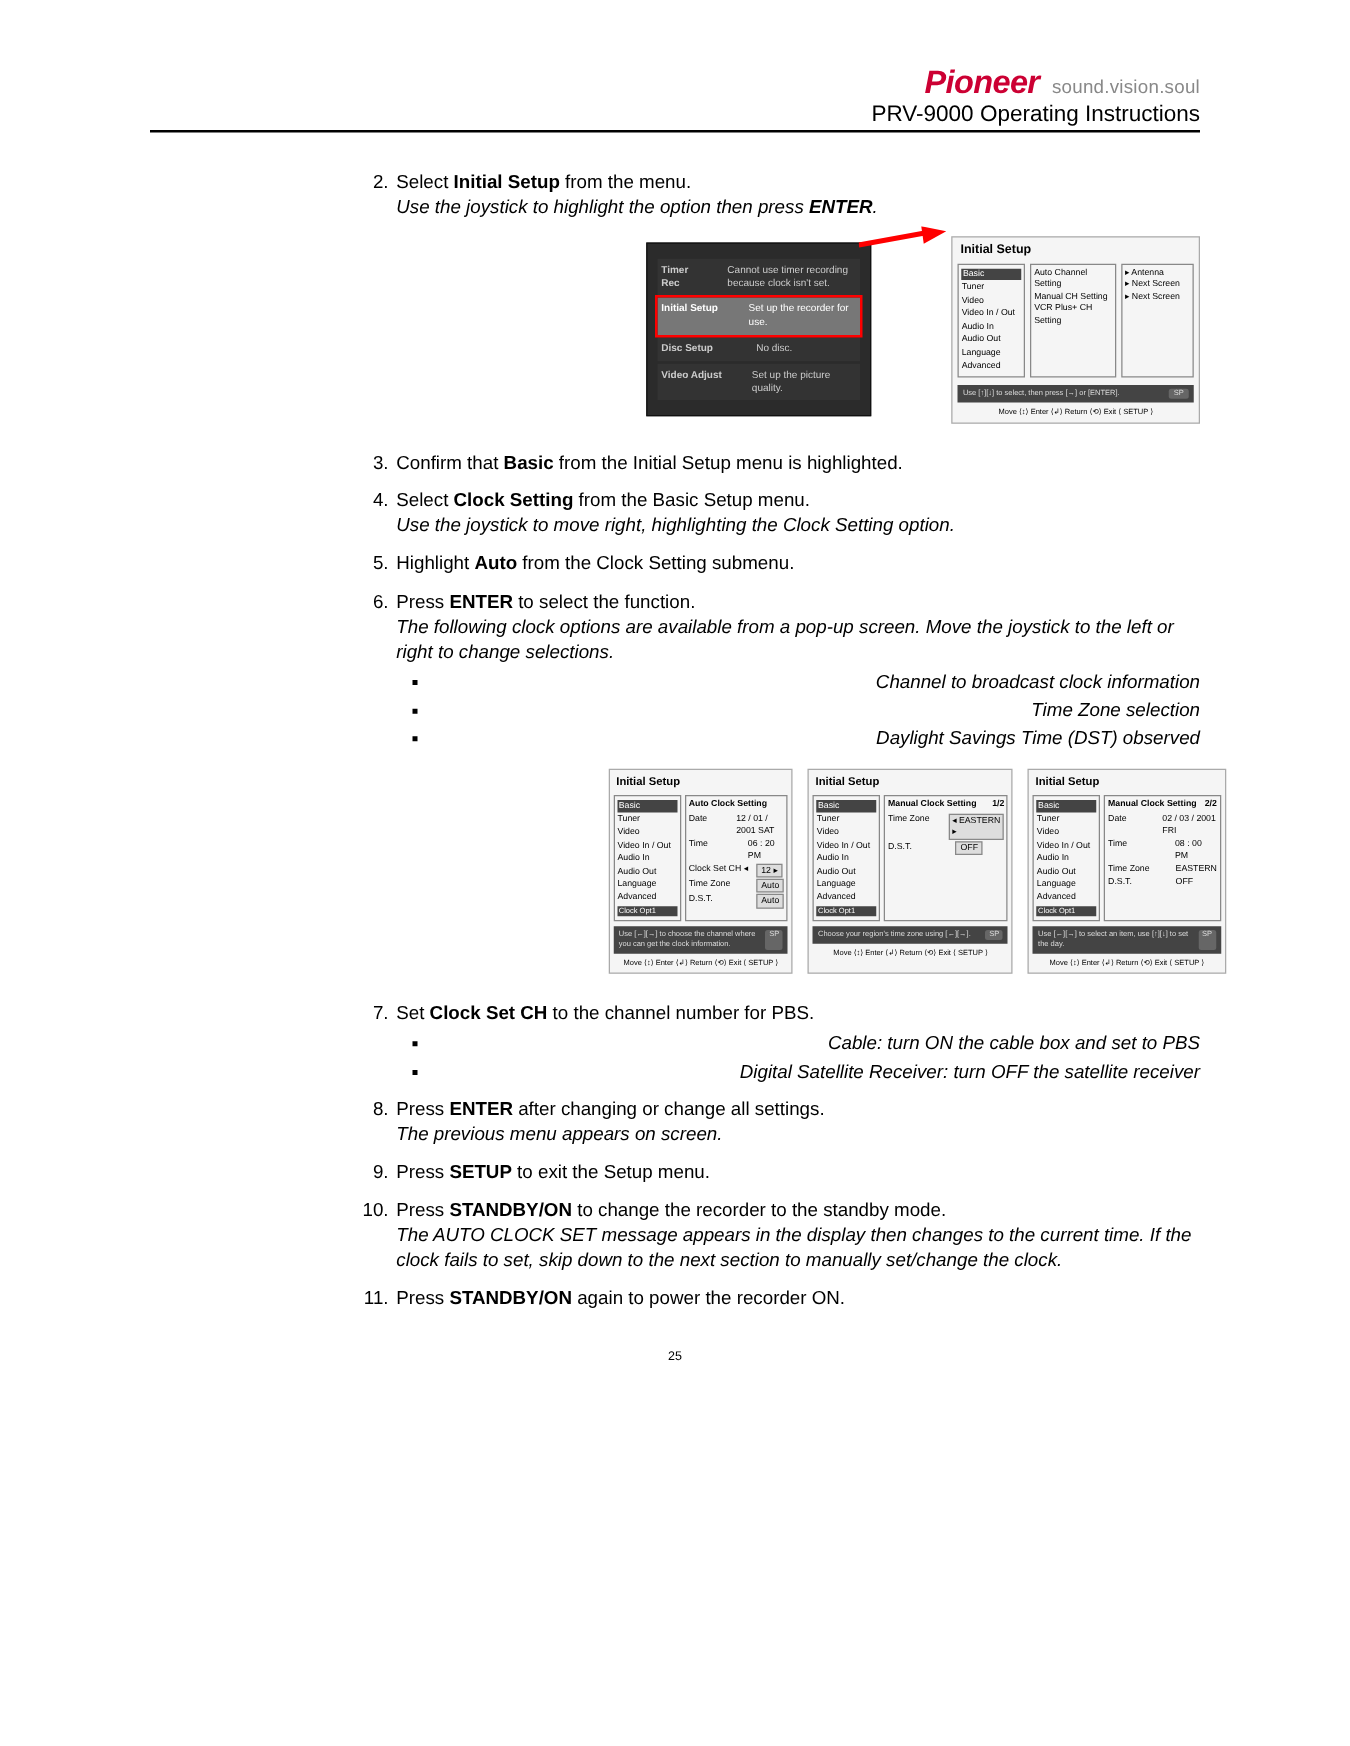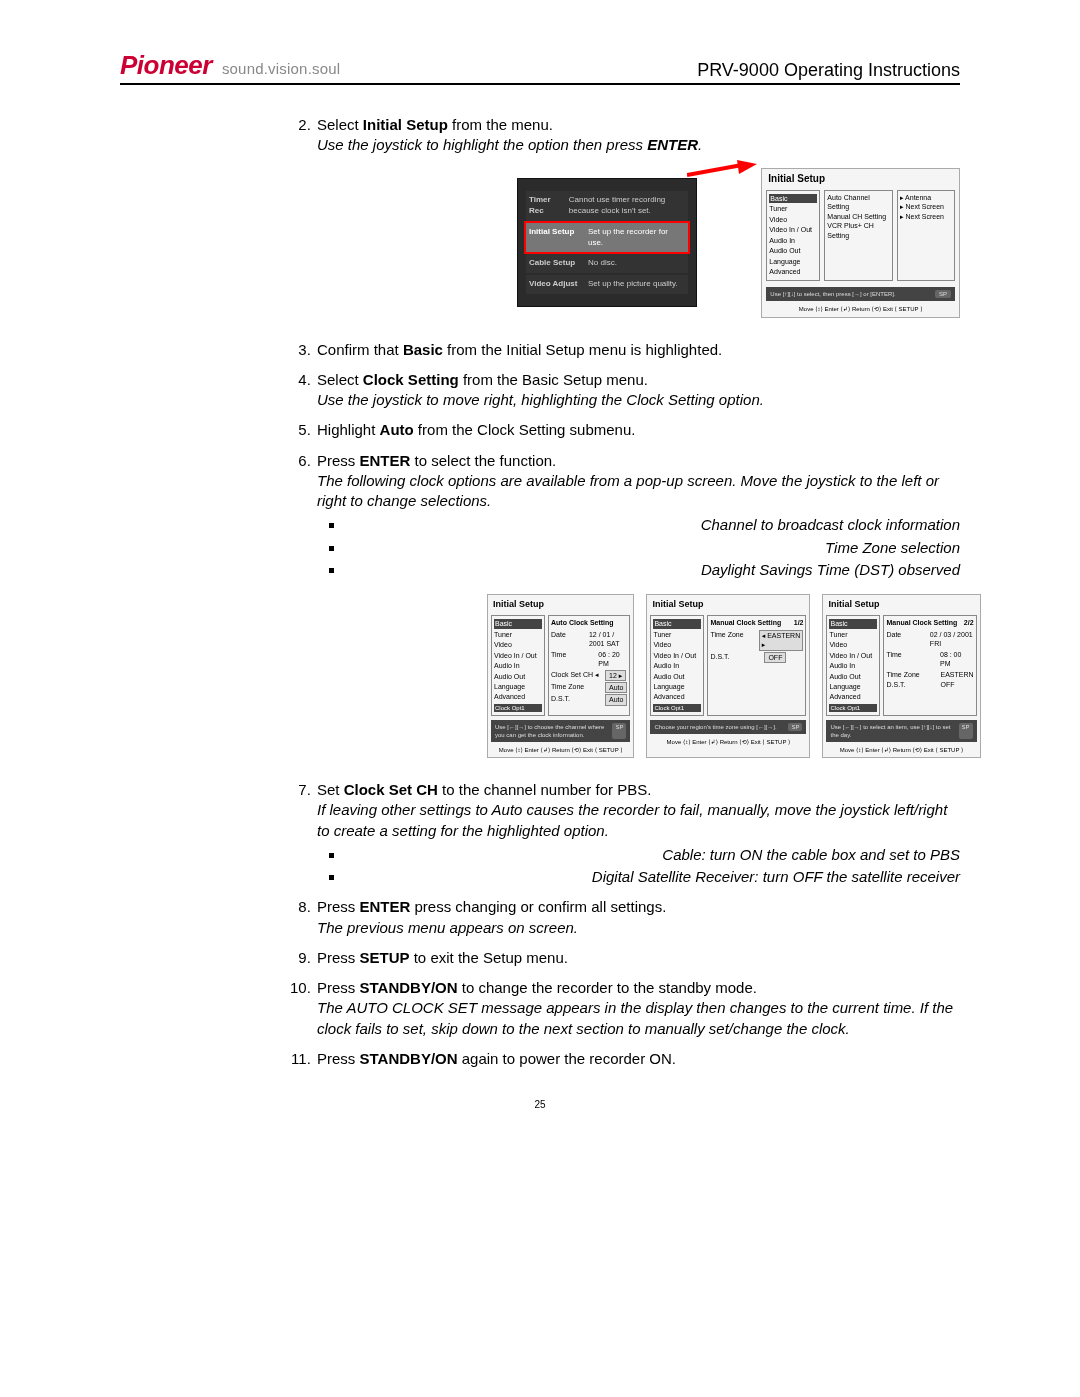--- a/index.html
+++ b/index.html
@@ -11,20 +11,21 @@
     box-sizing: border-box;
     color: #000;
   }
   .header-row {
     display: flex;
     justify-content: space-between;
     align-items: flex-end;
     border-bottom: 2px solid #000;
     padding-bottom: 2px;
     margin-bottom: 30px;
+    flex-direction: column;
   }
   .logo-block {
     display: flex;
     align-items: baseline;
     gap: 10px;
   }
   .pioneer-logo {
     color: #cc0033;
     font-weight: bold;
     font-style: italic;
@@ -79,21 +80,21 @@
     color: #ccc;
     font-size: 8px;
     padding: 10px 8px;
     width: 165px;
     border: 1px solid #111;
   }
   .screen-dark .row {
     display: flex;
     padding: 4px 3px;
     margin: 2px 0;
-    gap: 5px;
+    gap: 22px;
     background: #333;
   }
   .screen-dark .row.sel {
     background: #777;
     color: #fff;
     outline: 2px solid red;
   }
   .screen-dark .rl { width: 54px; font-weight: bold;}
   .screen-light {
     background: #f5f5f5;
@@ -192,21 +193,21 @@
       <div class="screen-dark">
         <div class="row">
             <span class="rl">Timer Rec</span>
             <span>Cannot use timer recording because clock isn't set.</span>
           </div>
         <div class="row sel">
             <span class="rl">Initial Setup</span>
             <span>Set up the recorder for use.</span>
           </div>
         <div class="row">
-            <span class="rl">Cable Setup</span>
+            <span class="rl">Disc Setup</span>
             <span>No disc.</span>
           </div>
         <div class="row">
             <span class="rl">Video Adjust</span>
             <span>Set up the picture quality.</span>
           </div>
       </div>
       <svg class="arrow-svg" width="75" height="30">
         <line x1="0" y1="15" x2="55" y2="5" stroke="red" stroke-width="4"></line>
         <polygon points="50,0 70,4 52,14" fill="red"></polygon>
@@ -392,29 +393,28 @@
             <span>Use [←][→] to select an item, use [↑][↓] to set the day.</span>
             <span style="background:#666;padding:0 3px;border-radius:2px">SP</span>
           </div>
         <div class="footer">Move  ⟨↕⟩  Enter  ⟨↲⟩  Return  ⟨⟲⟩   Exit ⟨ SETUP ⟩</div>
       </div>
     </div>
   </li>
 
   <li>
     <span>Set </span><span class="bold">Clock Set CH</span><span> to the channel number for PBS.</span><br>
-    <span class="italic">If leaving other settings to Auto causes the recorder to fail, manually, move the joystick left/right to create a setting for the highlighted option.</span>
     <ul class="sub">
       <li>Cable: turn ON the cable box and set to PBS</li>
       <li>Digital Satellite Receiver: turn OFF the satellite receiver</li>
     </ul>
   </li>
 
   <li>
-    <span>Press </span><span class="bold">ENTER</span><span> press changing or confirm all settings.</span><br>
+    <span>Press </span><span class="bold">ENTER</span><span> after changing or change all settings.</span><br>
     <span class="italic">The previous menu appears on screen.</span>
   </li>
 
   <li>
     <span>Press </span><span class="bold">SETUP</span><span> to exit the Setup menu.</span>
   </li>
 
   <li>
     <span>Press </span><span class="bold">STANDBY/ON</span><span> to change the recorder to the standby mode.</span><br>
     <span class="italic">The AUTO CLOCK SET message appears in the display then changes to the current time.  If the clock fails to set, skip down to the next section to manually set/change the clock.</span>

